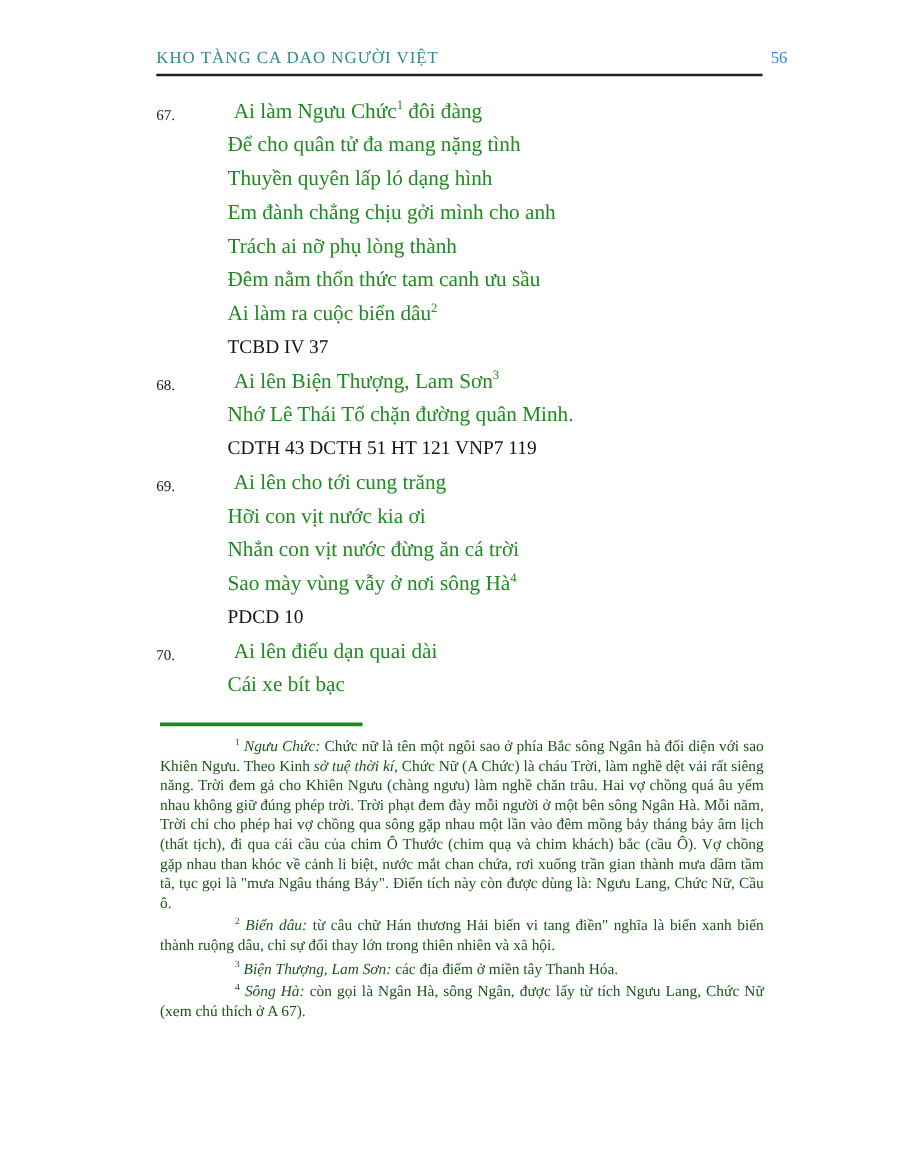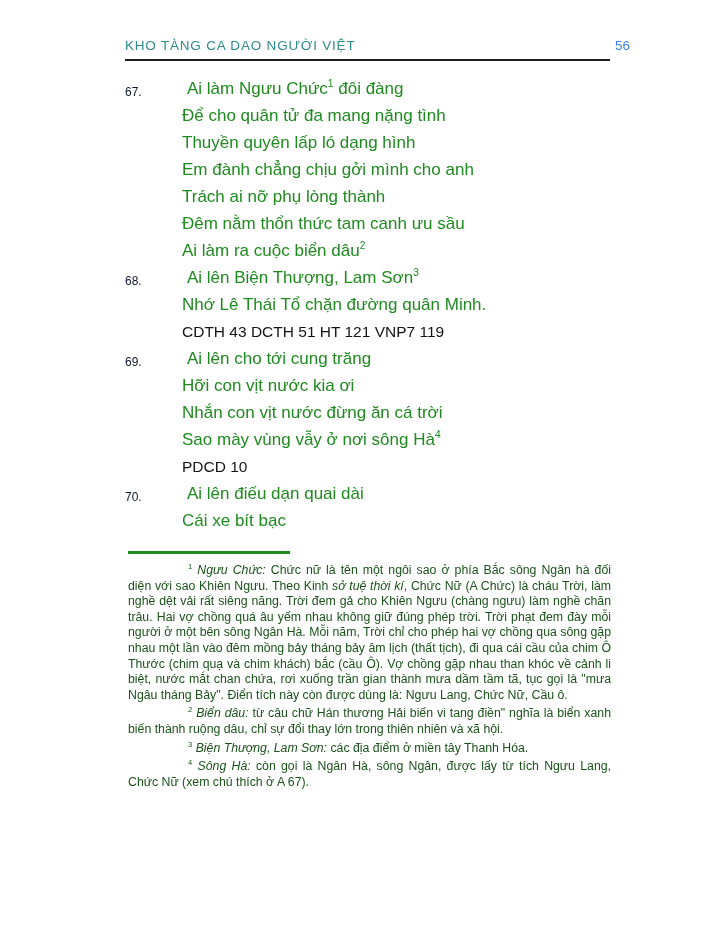--- a/index.html
+++ b/index.html
@@ -2,21 +2,21 @@
 <html><head>
 <meta charset="utf-8">
 <style>
   html, body { margin: 0; padding: 0; background: #ffffff; }
   .page {
     position: relative;
     width: 723px;
     height: 878px;
     background: #ffffff;
     overflow: hidden;
-    font-family: Liberation Sans, sans-serif;
+    font-family: Liberation Serif, serif;
   }
   
   .header {
     position: relative;
     margin: 38px 93px 0 125px;
     height: 24px;
   }
   .header-title {
     position: absolute; left: 0; top: 0;
     font-size: 13.5px;
@@ -94,20 +94,21 @@
 
     <div class="entry">
       <span class="entry-number">67.</span>
       <div class="pline first"><span>Ai làm Ngưu Chức</span><sup>1</sup><span> đôi đàng</span></div>
       <div class="pline"><span>Để cho quân tử đa mang nặng tình</span></div>
       <div class="pline"><span>Thuyền quyên lấp ló dạng hình</span></div>
       <div class="pline"><span>Em đành chẳng chịu gởi mình cho anh</span></div>
       <div class="pline"><span>Trách ai nỡ phụ lòng thành</span></div>
       <div class="pline"><span>Đêm nằm thổn thức tam canh ưu sầu</span></div>
       <div class="pline"><span>Ai làm ra cuộc biển dâu</span><sup>2</sup></div>
+      <div class="ref">TCBD IV 37</div>
     </div>
 
     <div class="entry">
       <span class="entry-number">68.</span>
       <div class="pline first"><span>Ai lên Biện Thượng, Lam Sơn</span><sup>3</sup></div>
       <div class="pline"><span>Nhớ Lê Thái Tổ chặn đường quân Minh.</span></div>
       <div class="ref">CDTH 43 DCTH 51 HT 121 VNP7 119</div>
     </div>
 
     <div class="entry">

